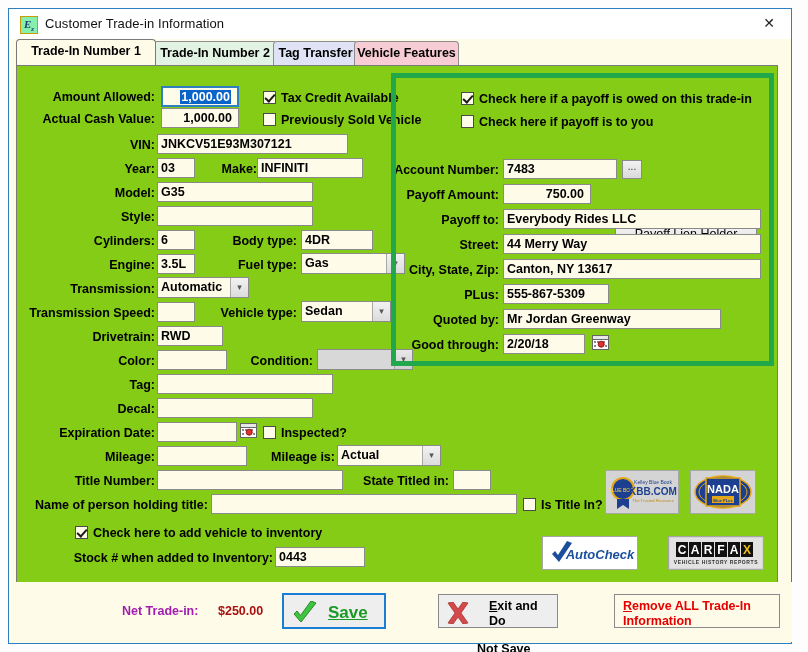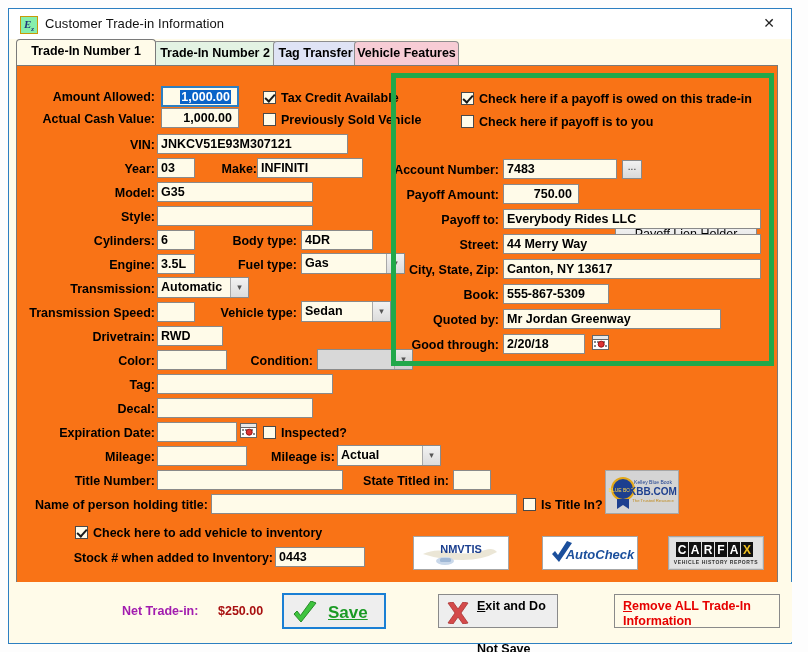--- a/index.html
+++ b/index.html
@@ -54,21 +54,21 @@
     cursor:pointer;white-space:nowrap;
   }
   .tab.sel{background:#fffbe9;border-color:#7a7a7a;z-index:3;height:26px;}
   .tab.t2{background:#e3f3e3;z-index:2;}
   .tab.t3{background:#dfe3f5;z-index:2;}
   .tab.t4{background:#f7ccd5;z-index:2;}
 
   
   .panel{
     position:absolute;left:7px;top:56px;width:762px;height:518px;
-    background:#f97316;border:1px solid #7a7a7a;box-sizing:border-box;padding-left:41px;
+    background:#84cc16;border:1px solid #7a7a7a;box-sizing:border-box;padding-left:41px;
   }
 
   
   .lab{
     position:absolute;font-weight:bold;font-size:12.5px;color:#000;
     text-align:right;white-space:nowrap;line-height:18px;
   }
   .fld{
     position:absolute;height:20px;box-sizing:border-box;
     background:#fffbe9;border:1px solid #8a8a8a;
@@ -260,33 +260,33 @@
       <div class="fld" style="left:258px;top:481px;width:90px;">0443</div>
 
       <div class="chk on" style="left:444px;top:25px;"><span class="box"></span><span>Check here if a payoff is owed on this trade-in</span></div>
       <div class="chk" style="left:444px;top:48px;"><span class="box"></span><span>Check here if payoff is to you</span></div>
 
       <div class="lab" style="left:370px;top:95px;width:112px;">Account Number:</div>
       <div class="fld" style="left:486px;top:93px;width:114px;">7483</div>
       <div class="ellipsis-btn" style="left:605px;top:94px;">...</div>
 
       <div class="lab" style="left:374px;top:120px;width:108px;">Payoff Amount:</div>
-      <div class="fld num" style="left:486px;top:118px;width:76px;">750.00</div>
+      <div class="fld num" style="left:486px;top:118px;width:88px;">750.00</div>
       <div class="btn" style="left:598px;top:117px;width:142px;height:22px;line-height:20px;">Payoff Lien Holder</div>
 
       <div class="lab" style="left:390px;top:145px;width:92px;">Payoff to:</div>
       <div class="fld" style="left:486px;top:143px;width:258px;">Everybody Rides LLC</div>
 
       <div class="lab" style="left:390px;top:170px;width:92px;">Street:</div>
       <div class="fld" style="left:486px;top:168px;width:258px;">44 Merry Way</div>
 
       <div class="lab" style="left:370px;top:195px;width:112px;">City, State, Zip:</div>
       <div class="fld" style="left:486px;top:193px;width:258px;">Canton, NY 13617</div>
 
-      <div class="lab" style="left:398px;top:220px;width:84px;">Book:</div>
+      <div class="lab" style="left:398px;top:220px;width:84px;">PLus:</div>
       <div class="fld" style="left:486px;top:218px;width:106px;">555-867-5309</div>
 
       <div class="lab" style="left:382px;top:245px;width:100px;">Quoted by:</div>
       <div class="fld" style="left:486px;top:243px;width:218px;">Mr Jordan Greenway</div>
 
       <div class="lab" style="left:370px;top:270px;width:112px;">Good through:</div>
       <div class="fld" style="left:486px;top:268px;width:82px;">2/20/18</div>
       <div class="cal-ico" style="left:575px;top:269px;">
         <svg width="17" height="15" viewBox="0 0 17 15">
             <rect x="0.5" y="0.5" width="16" height="14" fill="#fff" stroke="#666"></rect>
@@ -308,27 +308,29 @@
         <svg width="70" height="40" viewBox="0 0 70 40">
           <rect width="70" height="40" fill="#d4d4d4"></rect>
           <circle cx="16" cy="17" r="11" fill="#1d3f8f" stroke="#e3a81a" stroke-width="2"></circle>
           <text x="16" y="20" font-size="5" fill="#ffd84d" text-anchor="middle" font-family="Liberation Sans">BLUE BOOK</text>
           <path d="M10 27 L10 37 L16 33 L22 37 L22 27 Z" fill="#1d3f8f"></path>
           <text x="46" y="12" font-size="5" fill="#1d3f8f" text-anchor="middle" font-family="Liberation Sans">Kelley Blue Book</text>
           <text x="46" y="23" font-size="10" font-weight="bold" fill="#1d3f8f" text-anchor="middle" font-family="Liberation Sans">KBB.COM</text>
           <text x="46" y="30" font-size="4.2" fill="#c08a1a" text-anchor="middle" font-family="Liberation Sans">The Trusted Resource</text>
         </svg>
       </div>
-      <div class="logo white" style="left:396px;top:470px;width:96px;height:34px;">
-        <svg width="92" height="30" viewBox="0 0 92 30">
-          <rect width="92" height="30" fill="#ffffff"></rect>
-          <path d="M8 16 q12 -6 28 -2 q18 4 34 -2 q8 -3 12 2 q-14 8 -34 8 q-22 0 -40 -6 Z" fill="#e8e2cf" opacity="0.85"></path>
-          <text x="46" y="15" font-size="11" font-weight="bold" fill="#1b3f8f" text-anchor="middle" font-family="Liberation Sans">NMVTIS</text>
-          <ellipse cx="30" cy="23" rx="9" ry="4" fill="#c9d8ea"></ellipse>
-          <rect x="25" y="20" width="11" height="4" rx="1.5" fill="#9fb8d6"></rect>
+      <div class="logo" style="left:673px;top:404px;width:66px;height:44px;">
+        <svg width="62" height="40" viewBox="0 0 62 40">
+          <rect width="62" height="40" fill="#d4d4d4"></rect>
+          <ellipse cx="31" cy="20" rx="28" ry="16" fill="#1d3f8f" stroke="#e3a81a" stroke-width="1.5"></ellipse>
+          <ellipse cx="31" cy="20" rx="24" ry="13" fill="none" stroke="#e3a81a" stroke-width="1"></ellipse>
+          <rect x="14" y="6" width="34" height="28" fill="#1d3f8f" stroke="#e3a81a" stroke-width="1.5"></rect>
+          <text x="31" y="21" font-size="11" font-weight="bold" fill="#ffffff" text-anchor="middle" font-family="Liberation Sans">NADA</text>
+          <rect x="20" y="24" width="22" height="7" fill="#e3a81a"></rect>
+          <text x="31" y="29.5" font-size="4" font-weight="bold" fill="#1d3f8f" text-anchor="middle" font-family="Liberation Sans">Blue PLus</text>
         </svg>
       </div>
       <div class="logo white" style="left:525px;top:470px;width:96px;height:34px;">
         <svg width="92" height="30" viewBox="0 0 92 30">
           <rect width="92" height="30" fill="#ffffff"></rect>
           <path d="M8 16 L15 24 L28 5 L23 3 L14 17 L11 13 Z" fill="#1b4f9c"></path>
           <text x="56" y="21" font-size="13" font-style="italic" font-weight="bold" fill="#1b4f9c" text-anchor="middle" font-family="Liberation Sans">AutoCheck</text>
         </svg>
       </div>
       <div class="logo" style="left:651px;top:470px;width:96px;height:34px;">
@@ -363,21 +365,21 @@
         <svg style="position:absolute;left:8px;top:6px;" width="26" height="24" viewBox="0 0 26 24">
           <path d="M2 13 L9 21 L24 2 L19 0 L8.5 14.5 L5 10 Z" fill="#3ec43e" stroke="#2a8a2a" stroke-width="1"></path>
         </svg>
         <div class="save-txt" style="left:44px;top:8px;"><u>S</u><span>ave</span></div>
       </div>
 
       <div class="exit-btn" style="left:428px;top:12px;width:120px;height:34px;">
         <svg style="position:absolute;left:6px;top:7px;" width="26" height="22" viewBox="0 0 26 22">
           <path d="M3 1 L8 0 L13 7 L18 0 L23 1 L16 11 L23 21 L18 22 L13 15 L8 22 L3 21 L10 11 Z" fill="#d44a4a" stroke="#a33" stroke-width="0.8"></path>
         </svg>
-        <div class="exit-txt" style="left:38px;top:4px;"><u>E</u><span>xit and Do</span></div>
+        <div class="exit-txt" style="left:50px;top:4px;"><u>E</u><span>xit and Do</span></div>
         <div class="exit-txt" style="left:38px;top:19px;margin-top:28px;">Not Save</div>
       </div>
 
       <div class="rm-btn" style="left:604px;top:12px;width:166px;height:34px;">
         <div class="rm-txt" style="left:8px;top:3px;"><u>R</u><span>emove ALL Trade-In</span></div>
         <div class="rm-txt" style="left:8px;top:18px;">Information</div>
       </div>
     </div>
 
   </div>

